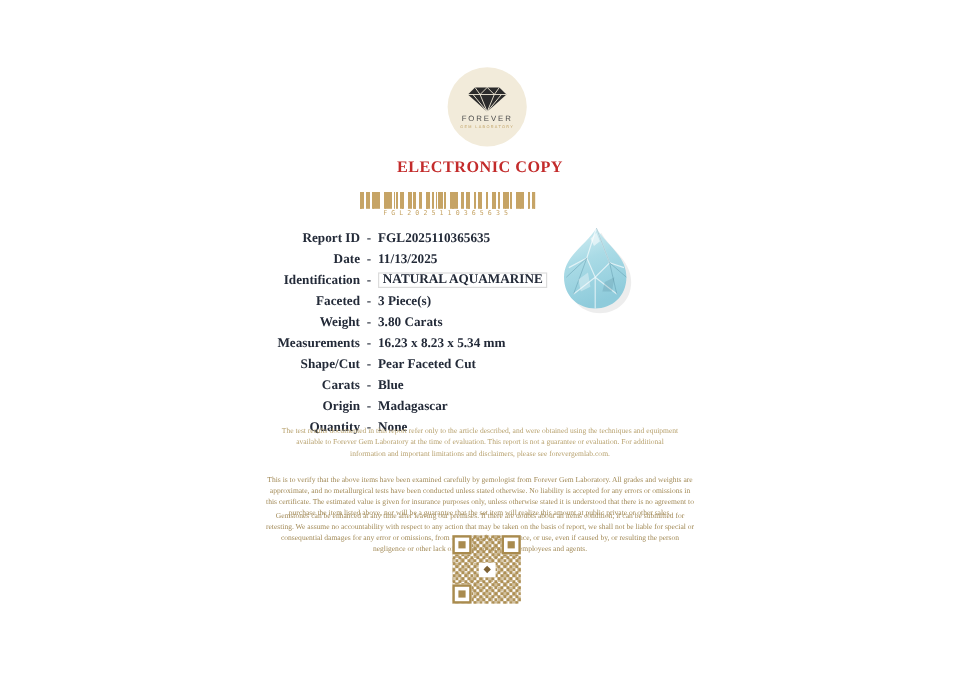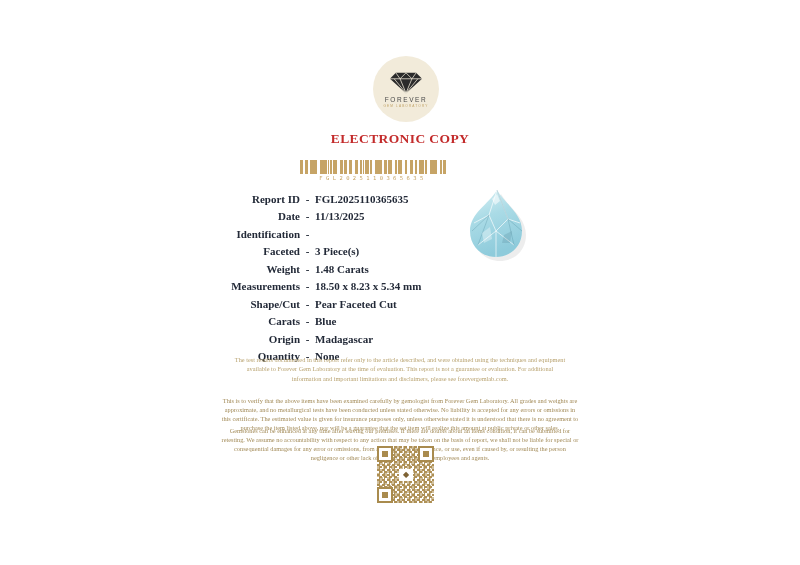--- a/index.html
+++ b/index.html
@@ -98,35 +98,36 @@
       <span class="fvalue">FGL2025110365635</span>
     </div>
     <div class="frow">
       <span class="flabel">Date</span>
       <span class="fdash">-</span>
       <span class="fvalue">11/13/2025</span>
     </div>
     <div class="frow">
       <span class="flabel">Identification</span>
       <span class="fdash">-</span>
+      <span class="fvalue"><span class="vbox">NATURAL AQUAMARINE</span></span>
     </div>
     <div class="frow">
       <span class="flabel">Faceted</span>
       <span class="fdash">-</span>
       <span class="fvalue">3 Piece(s)</span>
     </div>
     <div class="frow">
       <span class="flabel">Weight</span>
       <span class="fdash">-</span>
-      <span class="fvalue">1.48 Carats</span>
+      <span class="fvalue">3.80 Carats</span>
     </div>
     <div class="frow">
       <span class="flabel">Measurements</span>
       <span class="fdash">-</span>
-      <span class="fvalue">18.50 x 8.23 x 5.34 mm</span>
+      <span class="fvalue">16.23 x 8.23 x 5.34 mm</span>
     </div>
     <div class="frow">
       <span class="flabel">Shape/Cut</span>
       <span class="fdash">-</span>
       <span class="fvalue">Pear Faceted Cut</span>
     </div>
     <div class="frow">
       <span class="flabel">Carats</span>
       <span class="fdash">-</span>
       <span class="fvalue">Blue</span>

